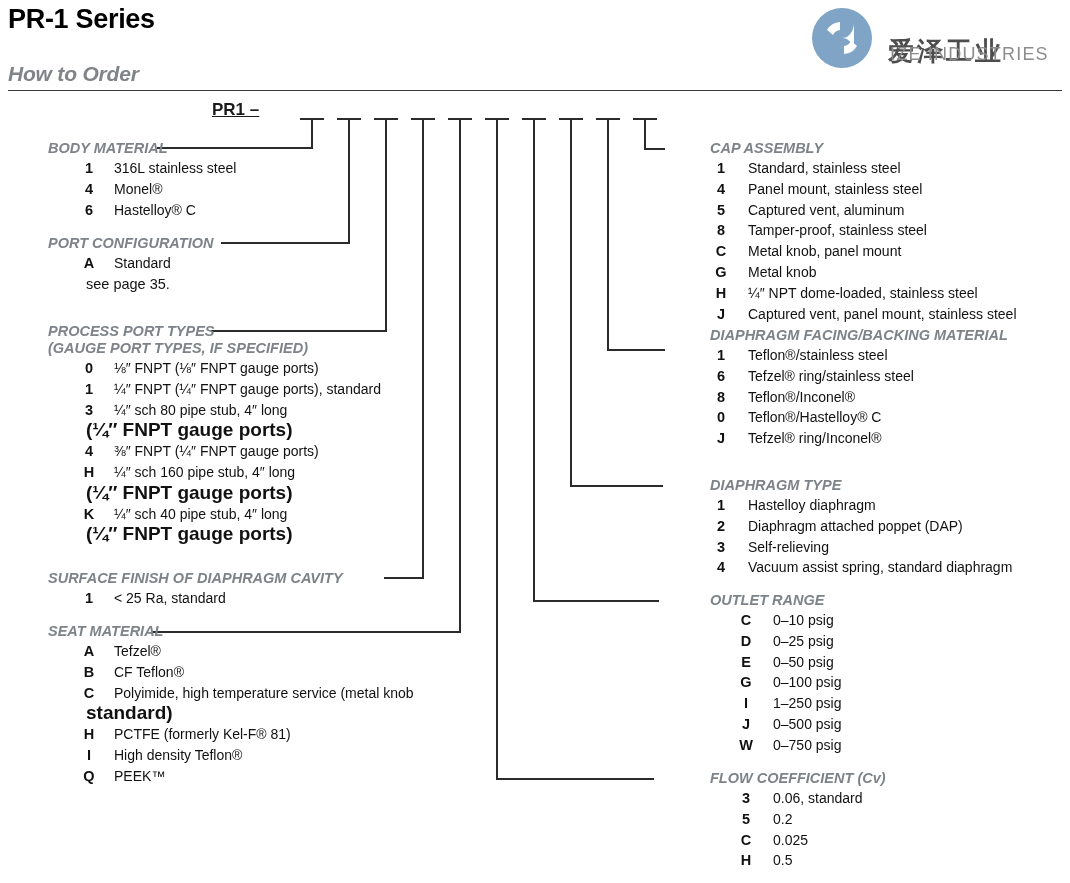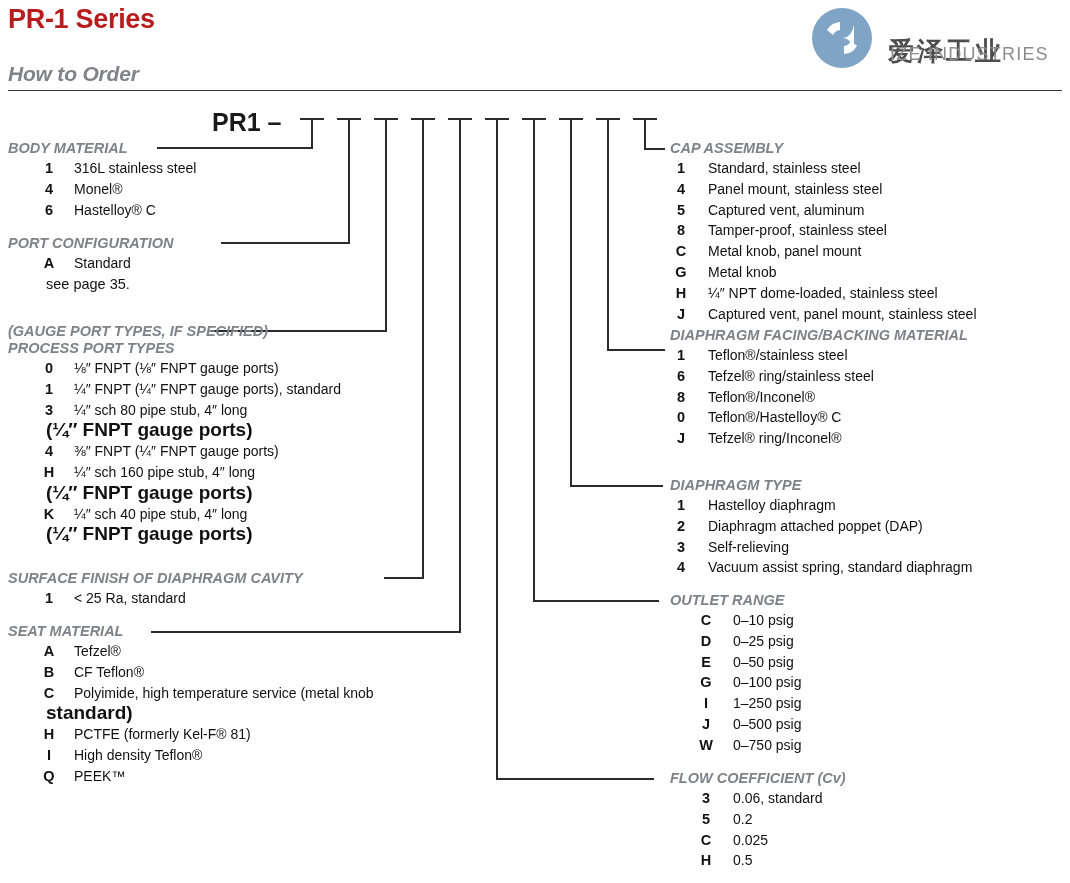--- a/index.html
+++ b/index.html
@@ -13,21 +13,21 @@
   #page {
     position: relative;
     width: 1070px; height: 883px;
     background: #fff;
   }
 
   
   .title {
     position: absolute; left: 8px; top: 4px;
     font-size: 27px; font-weight: bold; letter-spacing: -0.3px;
-    color: #b91c1c;
+    color: #000000;
   }
   .subtitle {
     position: absolute; left: 8px; top: 62px;
     font-size: 21px; font-weight: bold; font-style: italic;
     color: #808488; letter-spacing: -0.2px; text-align: center;
   }
   .rule {
     position: absolute; left: 8px; top: 90px;
     width: 1054px; height: 1px; background: #3b3b3b;
   }
@@ -45,29 +45,29 @@
     font-size: 26px; font-weight: bold; color: #4d4d4d;
     letter-spacing: 3px; white-space: nowrap; margin-top: 24px;
   }
   .logo-en {
     position: absolute; left: 78px; top: 38px;
     font-size: 18px; color: #8c8c8c; letter-spacing: 1.2px; white-space: nowrap;
   }
 
   
   .pn {
-    position: absolute; left: 212px; top: 108px;
-    font-size: 25px; font-weight: bold; letter-spacing: 0px;
+    position: absolute; left: 212px; top: 100px;
+    font-size: 17px; font-weight: bold; letter-spacing: 0px; text-decoration: underline;
   }
 
   
   #leaders { position: absolute; left: 0; top: 0; width: 1070px; height: 883px; pointer-events: none; }
 
   
-  .section { position: absolute; }
+  .section { position: absolute; margin-left: 40px; }
   .sec-head {
     font-size: 14.5px; font-weight: bold; font-style: italic;
     color: #7d8388; letter-spacing: 0px; white-space: nowrap;
     line-height: 17px;
   }
   .rows { margin-top: 1px; }
   .row {
     display: flex; align-items: flex-start;
     line-height: 20.8px; white-space: nowrap;
   }
@@ -169,22 +169,22 @@
     <div class="rows">
       <div class="row">
         <span class="code">A</span>
         <span class="desc">Standard</span>
       </div>
       <div class="plain">see page 35.</div>
     </div>
   </div>
 
   <div class="section left" style="left:8px; top:323px;">
+    <div class="sec-head">PROCESS PORT TYPES</div>
     <div class="sec-head">(GAUGE PORT TYPES, IF SPECIFIED)</div>
-    <div class="sec-head">PROCESS PORT TYPES</div>
     <div class="rows">
       <div class="row">
         <span class="code">0</span>
         <span class="desc">⅛″ FNPT (⅛″ FNPT gauge ports)</span>
       </div>
       <div class="row">
         <span class="code">1</span>
         <span class="desc">¼″ FNPT (¼″ FNPT gauge ports), standard</span>
       </div>
       <div class="row">

